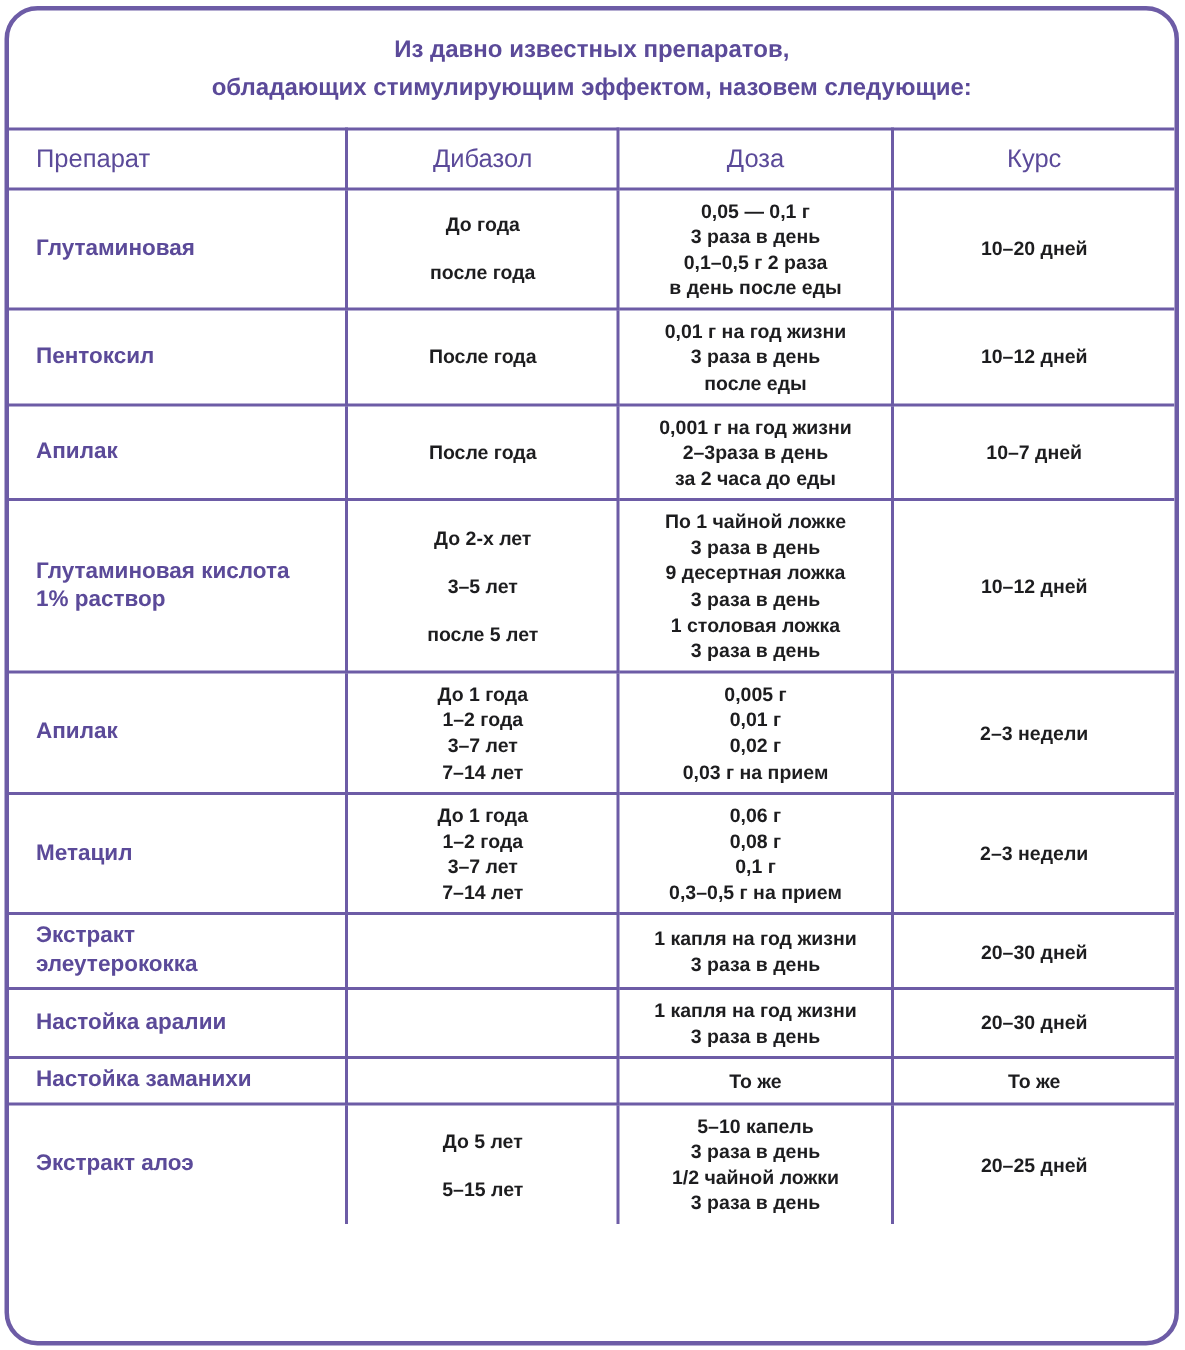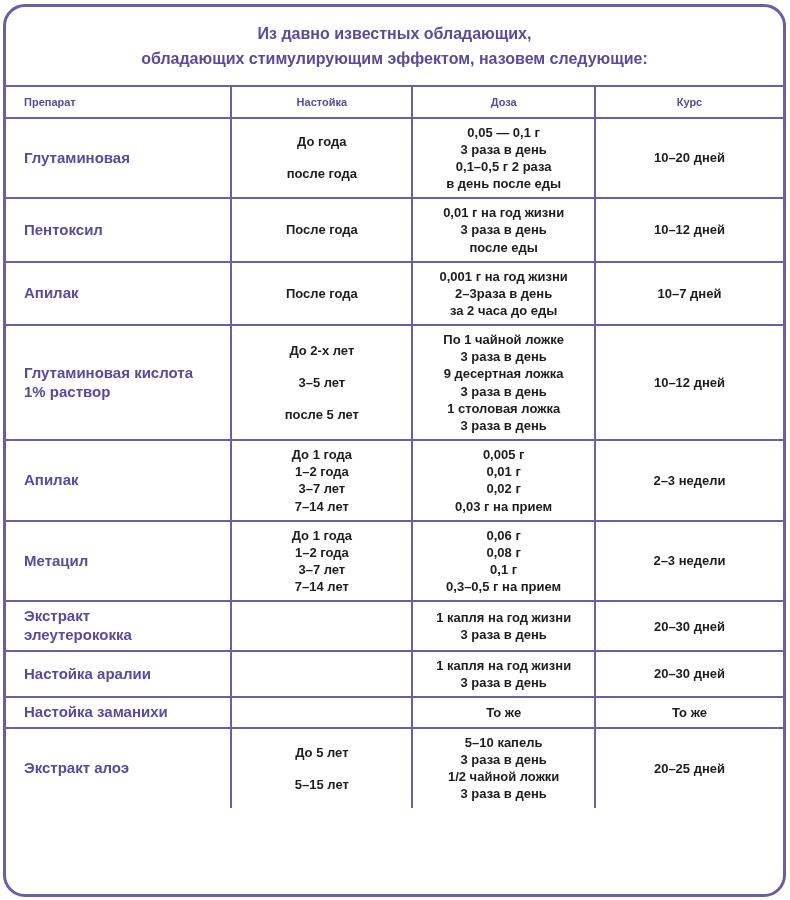--- a/index.html
+++ b/index.html
@@ -42,22 +42,22 @@
   col.c4 { width: 24.2%; }
   th, td {
     border: 2px solid var(--border);
     vertical-align: middle;
   }
   th:first-child, td:first-child { border-left: none; }
   th:last-child,  td:last-child  { border-right: none; }
   tbody tr:last-child td { border-bottom: none; }
   th {
     color: var(--accent);
-    font-size: 11px;
-    font-weight: bold;
+    font-size: 17px;
+    font-weight: normal;
     text-align: center;
     padding: 9px 6px;
   }
   th.name-col { text-align: left; padding-left: 18px; }
   td {
     padding: 5px 6px;
     font-weight: bold;
   }
   td.name-cell {
     color: var(--accent);
@@ -72,34 +72,34 @@
     text-align: center;
     line-height: 1.32;
   }
   .gap { height: 15px; }
 </style>
 </head>
 <body>
 
 <div class="frame">
   <div class="title-block">
-    <div>Из давно известных обладающих,</div>
+    <div>Из давно известных препаратов,</div>
     <div>обладающих стимулирующим эффектом, назовем следующие:</div>
   </div>
   <table>
     <colgroup>
       <col class="c1">
         <col class="c2">
         <col class="c3">
         <col class="c4">
     </colgroup>
     <thead>
       <tr>
         <th class="name-col">Препарат</th>
-        <th>Настойка</th>
+        <th>Дибазол</th>
         <th>Доза</th>
         <th>Курс</th>
       </tr>
     </thead>
     <tbody>
         <tr>
           <td class="name-cell">
             <div>Глутаминовая</div>
           </td>
           <td class="age-cell">

